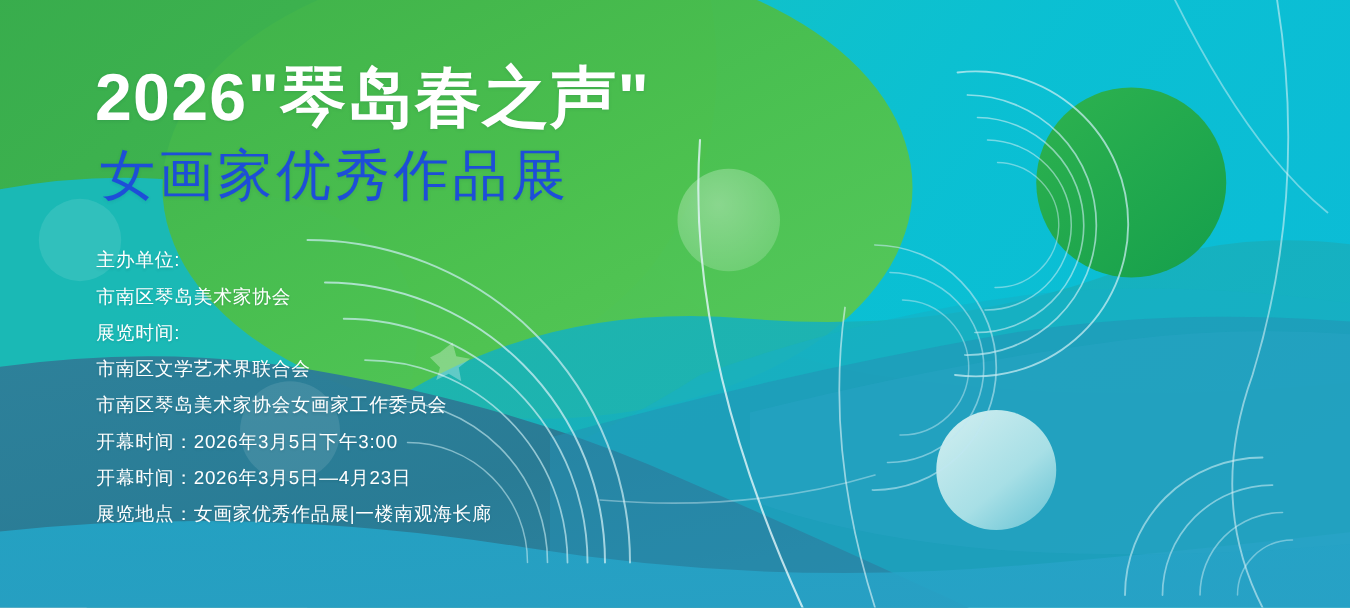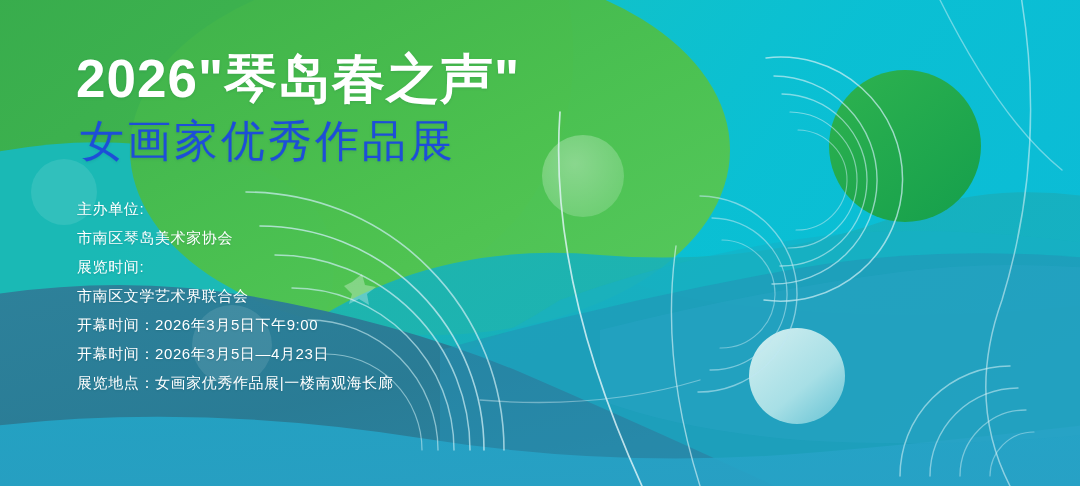--- a/index.html
+++ b/index.html
@@ -208,19 +208,20 @@
     <div class="title-block">
       <h1 class="main-title">2026"琴岛春之声"</h1>
       <h2 class="sub-title">女画家优秀作品展</h2>
     </div>
 
     <div class="info-block">
       <div class="info-line">主办单位:</div>
       <div class="info-line">市南区琴岛美术家协会</div>
       <div class="info-line">展览时间:</div>
       <div class="info-line">市南区文学艺术界联合会</div>
-      <div class="info-line">开幕时间：2026年3月5日下午9:00</div>
+      <div class="info-line">市南区琴岛美术家协会女画家工作委员会</div>
+      <div class="info-line">开幕时间：2026年3月5日下午3:00</div>
       <div class="info-line">开幕时间：2026年3月5日—4月23日</div>
       <div class="info-line">展览地点：女画家优秀作品展|一楼南观海长廊</div>
     </div>
 
   </div>
 </div>
 
 </body></html>

